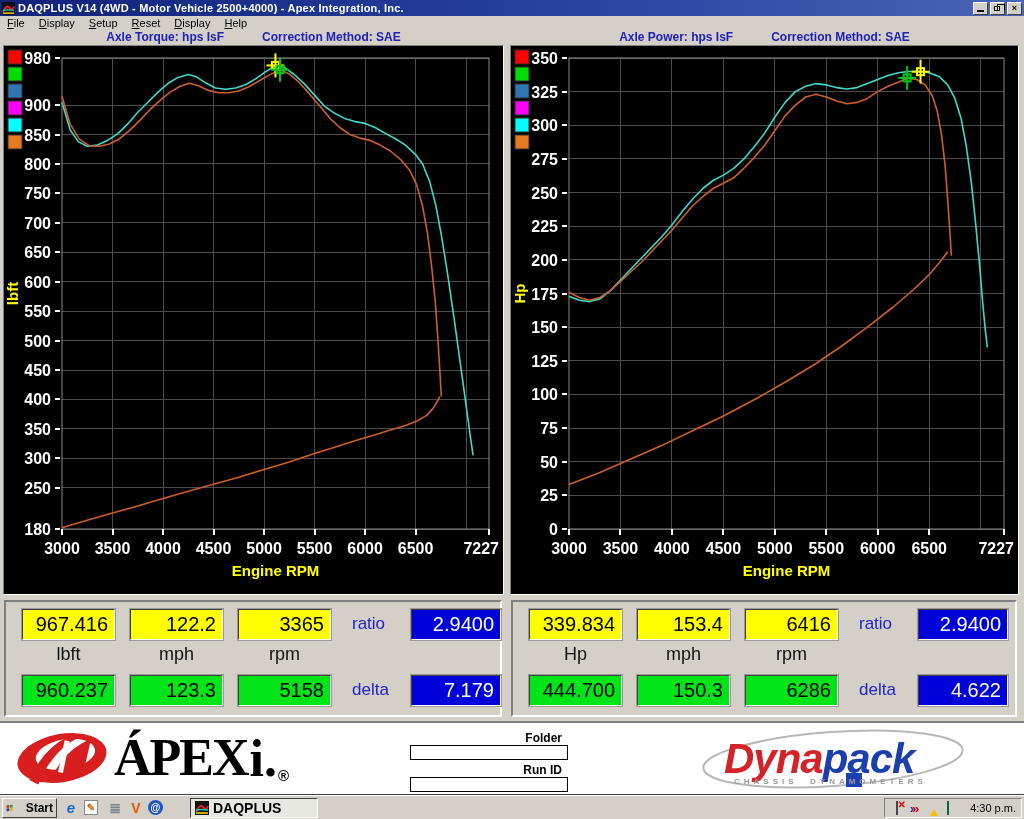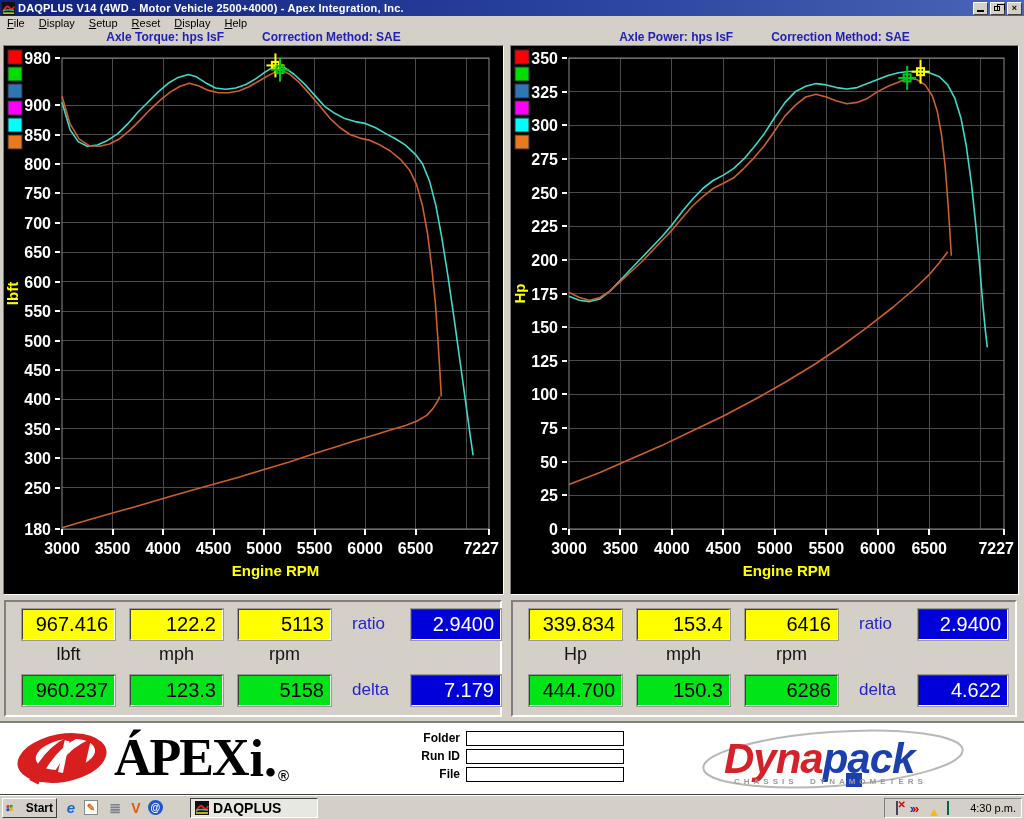--- a/index.html
+++ b/index.html
@@ -57,21 +57,21 @@
 
   
   .logo-strip { position:absolute; left:0; top:721px; width:1024px; height:74px; background:#fff;
     border-top:2px solid #808080; border-bottom:1px solid #404040; }
   .apex-logo { position:absolute; left:14px; top:5px; display:flex; align-items:center; }
   .apex-text { font-family:"Liberation Serif",serif; font-weight:700; font-size:52px; line-height:56px;
     color:#000; letter-spacing:-2px; margin-left:4px; }
   .apex-i { font-family:"Liberation Serif",serif; font-weight:700; font-size:52px; color:#000; margin-left:2px; }
   .apex-reg { font-size:15px; font-weight:700; color:#000; align-self:flex-end; margin:0 0 4px 1px; }
   .dyno-form { position:absolute; left:410px; top:8px; }
-  .form-row { display:flex; align-items:flex-start; margin-bottom:3px; }
+  .form-row { display:flex; align-items:flex-end; margin-bottom:3px;flex-direction:column; }
   .form-label { width:50px; text-align:right; font-size:12px; font-weight:700; color:#000; margin-right:6px; }
   .form-input { width:158px; height:15px; border:1px solid #000; background:#fff; font-size:11px; padding:0 2px; }
   .dynapack-logo { position:absolute; left:698px; top:6px; width:270px; height:62px; }
   .dyna-word { position:absolute; left:26px; top:6px; font-size:42px; font-weight:700; font-style:italic;
     letter-spacing:-1px; font-family:"Liberation Sans",sans-serif; }
   .dyna-red { color:#D42328; } .dyna-blue { color:#1C3FAE; }
   .dyna-sub { position:absolute; left:36px; top:48px; font-size:8px; letter-spacing:4px; color:#9a9a9a; font-weight:700; }
   .dyna-psq { position:absolute; left:148px; top:44px; width:16px; height:14px; background:#1C3FAE; }
 
   
@@ -363,21 +363,21 @@
             <line x1="387.16181689141234" y1="31.90042285714287" x2="405.16181689141234" y2="31.90042285714287"></line>
             <rect x="392.66181689141234" y="28.40042285714287" width="7" height="7"></rect>
           </g>
         </svg>
     </div>
   </section>
 
   <section class="readout-panel r0">
     <div class="rbox yellow c1 row1">967.416</div>
     <div class="rbox yellow c2 row1">122.2</div>
-    <div class="rbox yellow c3 row1">5113</div>
+    <div class="rbox yellow c3 row1">3365</div>
     <div class="rlabel lblcol row1">ratio</div>
     <div class="rbox blue bluecol row1">2.9400</div>
     <div class="runit c1">lbft</div>
     <div class="runit c2">mph</div>
     <div class="runit c3">rpm</div>
     <div class="rbox green c1 row2">960.237</div>
     <div class="rbox green c2 row2">123.3</div>
     <div class="rbox green c3 row2">5158</div>
     <div class="rlabel lblcol row2">delta</div>
     <div class="rbox blue bluecol row2">7.179</div>

